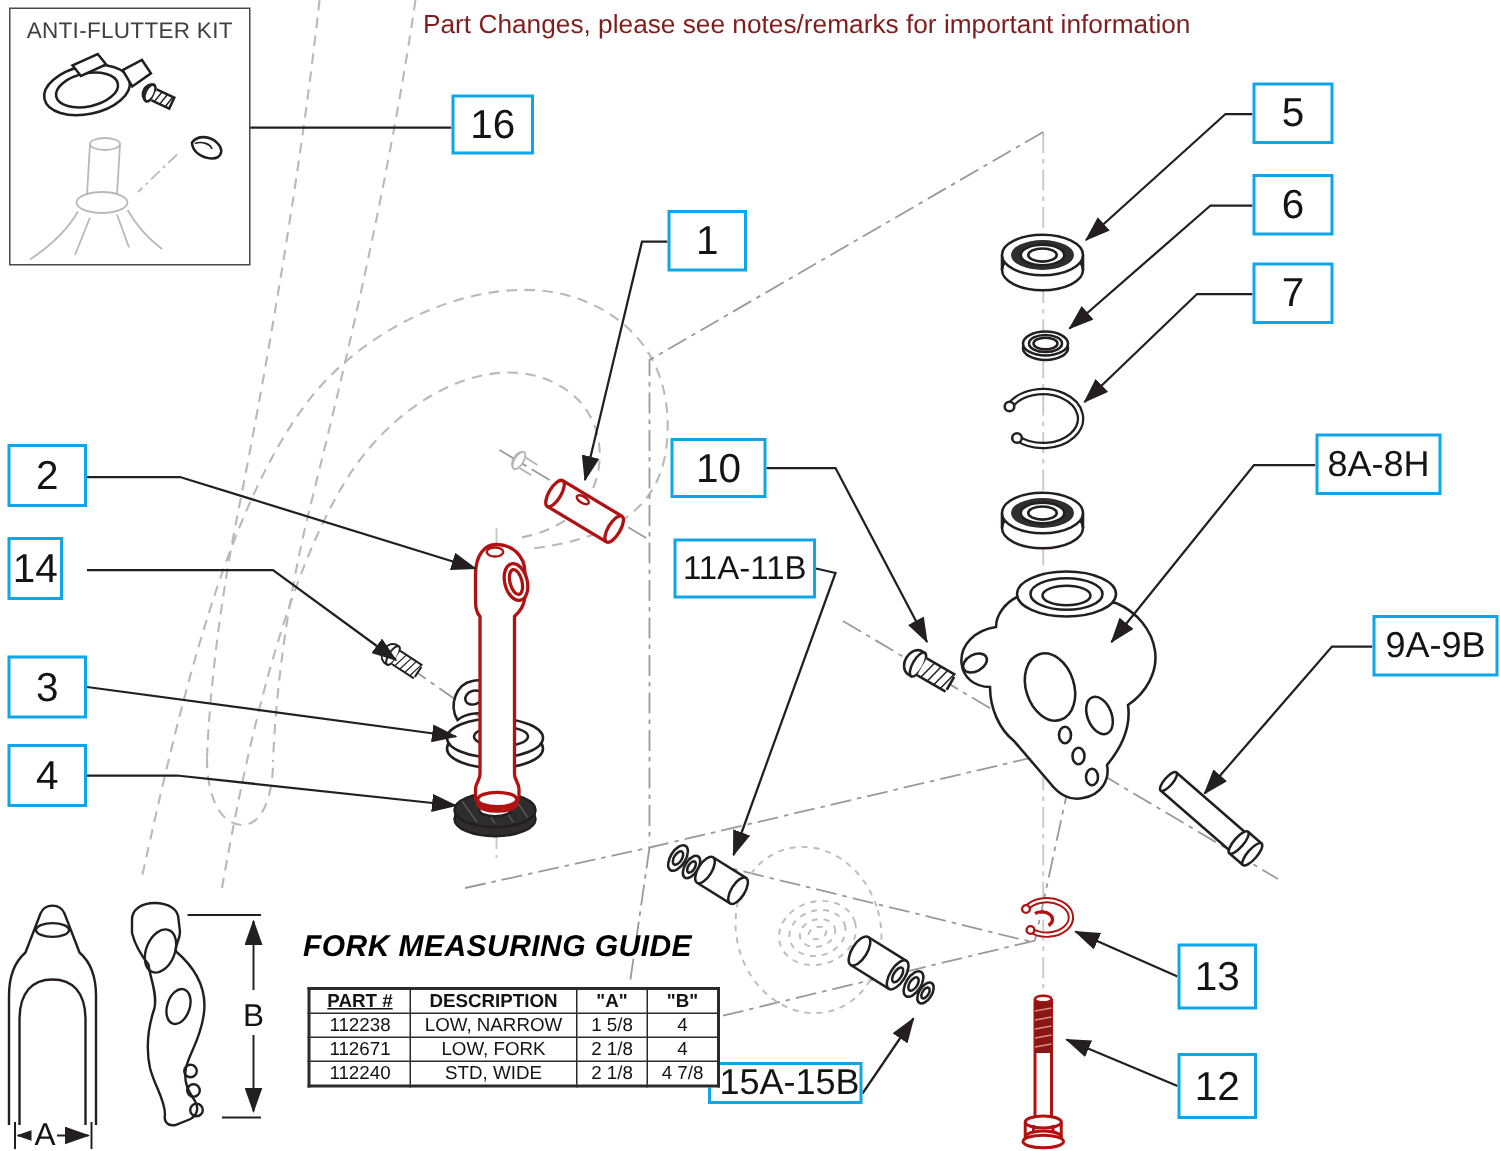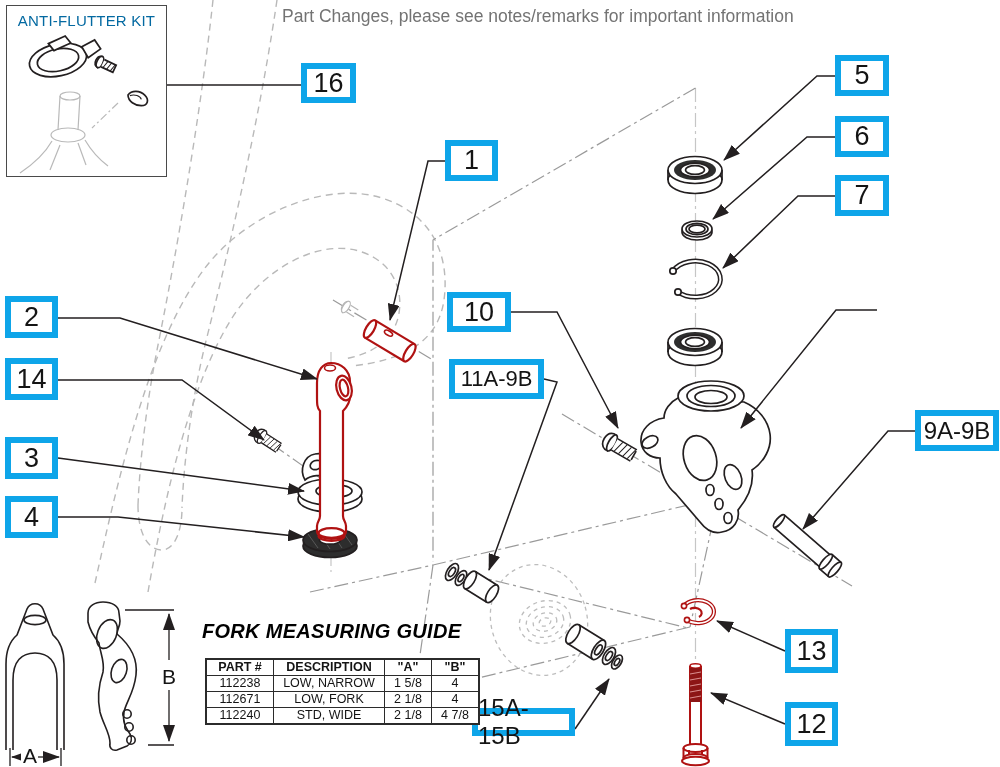--- a/index.html
+++ b/index.html
@@ -1,32 +1,32 @@
 <!DOCTYPE html>
 <html><head>
 <meta charset="utf-8">
 <style>
   html,body{margin:0;padding:0;background:#fff;}
   .stage{position:relative;width:1000px;height:767px;background:#fff;overflow:hidden;
          font-family:"Liberation Sans",sans-serif;color:#141414;}
   svg{position:absolute;left:0;top:0;}
-  .notice{position:absolute;left:282px;top:6px;font-size:17.5px;color:#737373;white-space:nowrap;}
+  .notice{position:absolute;left:282px;top:6px;font-size:17.5px;color:#7f1d1d;white-space:nowrap;}
   .afk{position:absolute;left:6px;top:5px;width:159px;height:170px;border:1.6px solid #4a4a4a;background:transparent;}
-  .afk .afk-title{margin-top:6px;text-align:center;font-size:15px;letter-spacing:.2px;color:#0369a1;}
-  .co{position:absolute;border:6px solid #0ea5e9;background:#fff;display:flex;align-items:center;justify-content:center;
+  .afk .afk-title{margin-top:6px;text-align:center;font-size:15px;letter-spacing:.2px;color:#404040;}
+  .co{position:absolute;border:2px solid #0ea5e9;background:#fff;display:flex;align-items:center;justify-content:center;
       font-size:27px;color:#141414;box-sizing:border-box;}
   .co.wide{font-size:24px;}
   .co.w11{font-size:22px;}
   .guide-title{position:absolute;left:202px;top:620px;font-size:20px;font-weight:bold;font-style:italic;
                letter-spacing:.3px;color:#000000;white-space:nowrap;}
   table.fmg{position:absolute;left:205px;top:658px;border-collapse:collapse;border:2px solid #2b2b2b;
             font-size:12.5px;background:#fff;}
   table.fmg th,table.fmg td{border:1.5px solid #2b2b2b;text-align:center;padding:0 3px;height:15px;line-height:15px;}
   table.fmg th{font-weight:bold;}
-  .cPart{width:60px;} .cDesc{width:104px;} .cA{width:40px;} .cB{width:40px;}
+  .cPart{width:60px;text-decoration:underline;} .cDesc{width:104px;} .cA{width:40px;} .cB{width:40px;}
 </style>
 </head>
 <body>
 
 <div class="stage">
 
 <svg width="1000" height="767" viewBox="0 0 1000 767">
   <defs>
     <marker id="arw" viewBox="0 0 17 12" markerWidth="17" markerHeight="12" refX="16" refY="6" orient="auto" markerUnits="userSpaceOnUse">
       <path d="M0,0 L17,6 L0,12 Z" fill="#231f20" stroke="none"></path>
@@ -335,33 +335,36 @@
     </div>
 <div class="co" style="left:835px;top:55px;width:54px;height:41px;">
       <span>5</span>
     </div>
 <div class="co" style="left:835px;top:116px;width:54px;height:41px;">
       <span>6</span>
     </div>
 <div class="co" style="left:835px;top:175px;width:54px;height:41px;">
       <span>7</span>
     </div>
+<div class="co wide" style="left:877px;top:289px;width:84px;height:41px;">
+      <span>8A-8H</span>
+    </div>
 <div class="co wide" style="left:915px;top:410px;width:84px;height:41px;">
       <span>9A-9B</span>
     </div>
 <div class="co" style="left:447px;top:292px;width:64px;height:40px;">
       <span>10</span>
     </div>
 <div class="co w11" style="left:449px;top:359px;width:95px;height:40px;">
-      <span>11A-9B</span>
+      <span>11A-11B</span>
     </div>
 <div class="co" style="left:5px;top:296px;width:53px;height:42px;">
       <span>2</span>
     </div>
-<div class="co" style="left:5px;top:358px;width:53px;height:42px;">
+<div class="co" style="left:5px;top:358px;width:37px;height:42px;">
       <span>14</span>
     </div>
 <div class="co" style="left:5px;top:437px;width:53px;height:42px;">
       <span>3</span>
     </div>
 <div class="co" style="left:5px;top:496px;width:53px;height:42px;">
       <span>4</span>
     </div>
 <div class="co" style="left:785px;top:629px;width:53px;height:44px;">
       <span>13</span>

